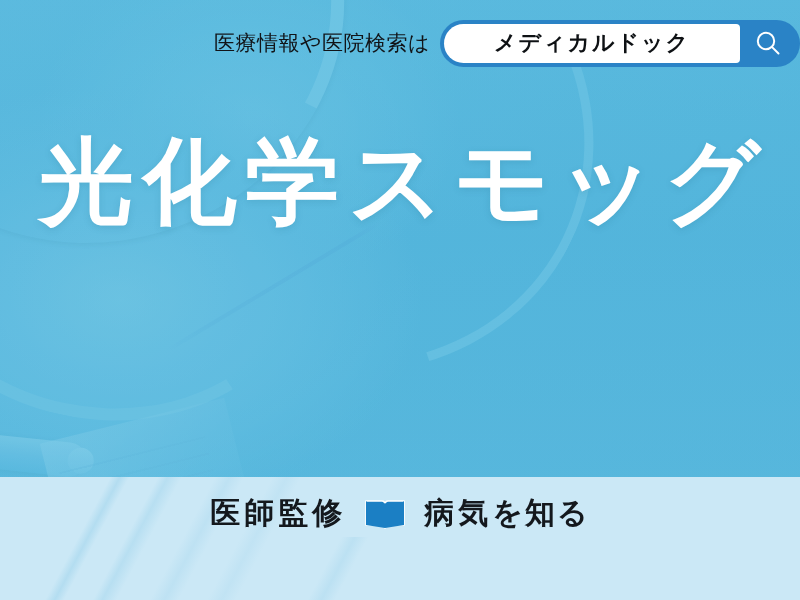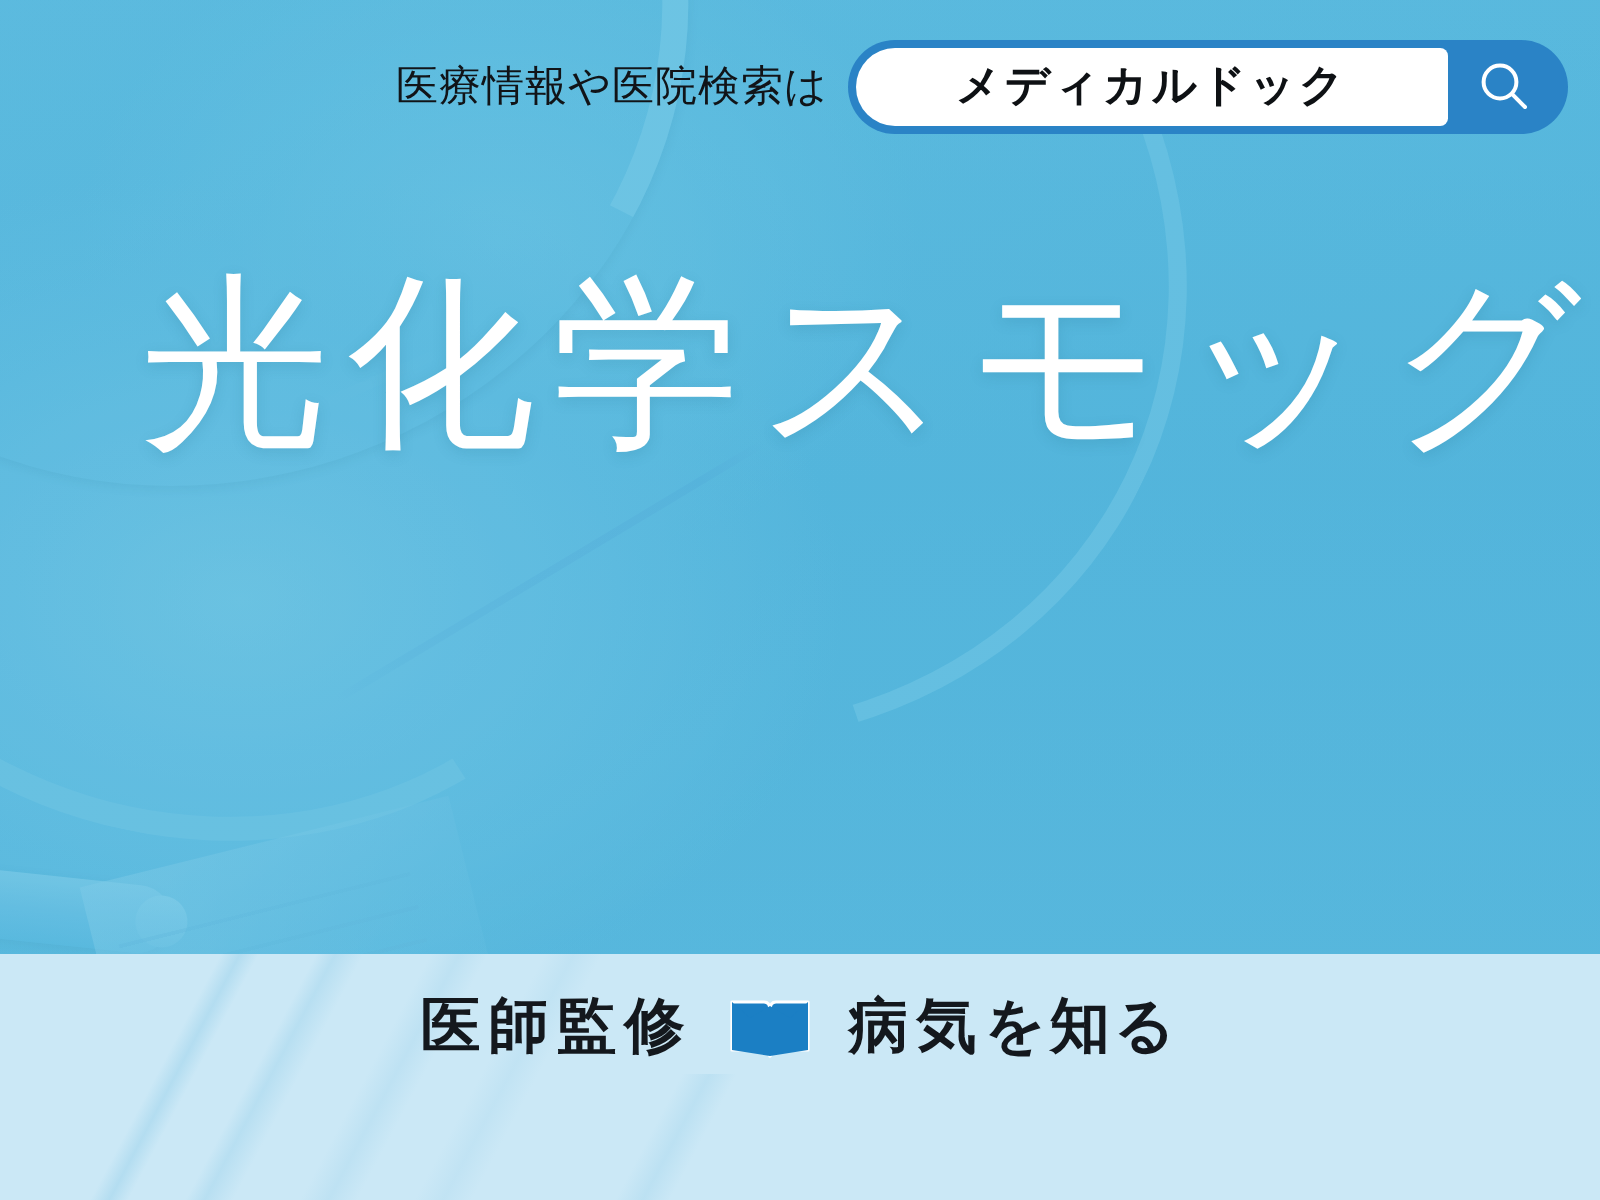--- a/index.html
+++ b/index.html
@@ -162,21 +162,20 @@
   
   .header {
     position: absolute;
     left: 0;
     top: 0;
     width: 800px;
     height: 86px;
     display: flex;
     align-items: center;
     justify-content: flex-end;
-    padding-right: 16px;
     box-sizing: border-box;
     gap: 10px;
   }
   .header-label {
     font-size: 21px;
     font-weight: 500;
     color: #111418;
     letter-spacing: 0.5px;
     white-space: nowrap;
   }
@@ -225,28 +224,27 @@
   .hero {
     position: absolute;
     left: 0;
     top: 120px;
     width: 800px;
     text-align: center;
   }
   .title-line {
     display: block;
     color: #ffffff;
-    font-weight: 400;
+    font-weight: 700;
     font-size: 94px;
     line-height: 1.32;
     letter-spacing: 9px;
     text-indent: 9px;
     white-space: nowrap;
     text-shadow: 0 2px 7px rgba(35,110,140,0.18);
-    text-align: right;
   }
 
   
   .band {
     position: absolute;
     left: 0;
     top: 477px;
     width: 800px;
     height: 123px;
     background: #cbe8f6;

